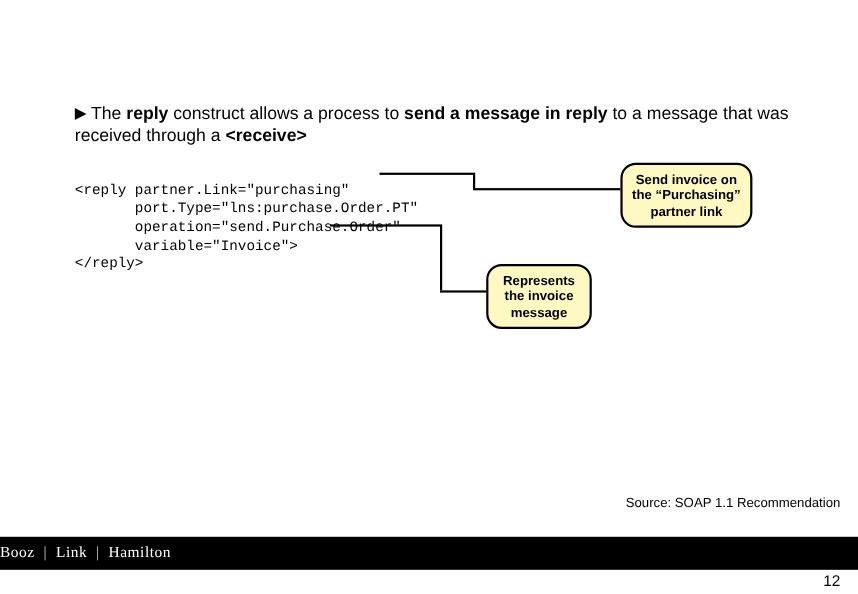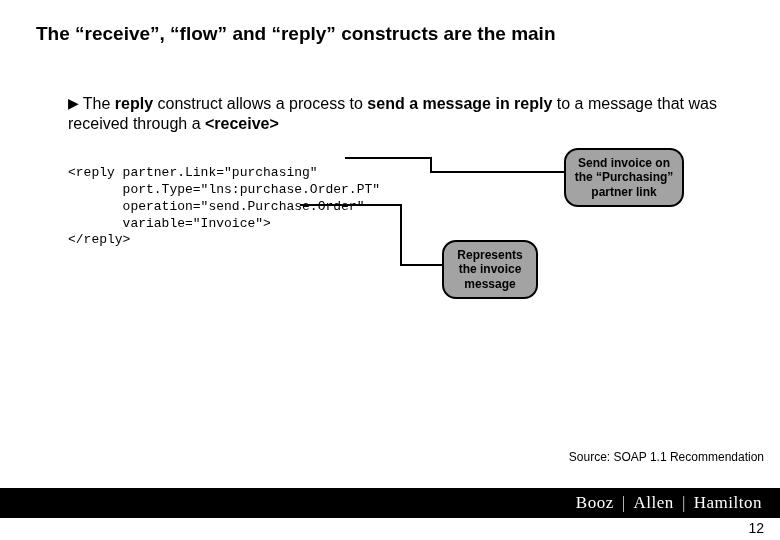--- a/index.html
+++ b/index.html
@@ -43,21 +43,21 @@
     font-family: "Courier New", monospace;
     font-size: 13px;
     color: #000;
     line-height: 1.3;
     white-space: pre;
   }
   .callout {
     position: absolute;
     border: 2px solid #000;
     border-radius: 14px;
-    background: #a3a3a3;
+    background: #fef9c3;
     text-align: center;
     font-size: 12px;
     font-weight: bold;
     color: #000;
     padding: 6px 8px;
     line-height: 1.2;
   }
   #callout-1 { top: 148px; left: 564px; width: 120px; }
   #callout-2 { top: 240px; left: 442px; width: 96px; }
   .connector {
@@ -75,42 +75,41 @@
     color: #000;
   }
   .footer-bar {
     position: absolute;
     bottom: 22px;
     left: 0;
     right: 0;
     height: 30px;
     background: #000;
     display: flex;
-    justify-content: flex-end;
     align-items: center;
     padding-right: 18px;
     color: #fff;
     font-family: Georgia, 'Times New Roman', serif;
-    font-size: 17px;
+    font-size: 14px;
     letter-spacing: 0.5px;
   }
   .footer-bar .sep { margin: 0 8px; color: #ccc; }
   .page-num {
     position: absolute;
     bottom: 4px;
     right: 16px;
     font-size: 14px;
     color: #000;
   }
 </style>
 </head>
 <body>
 
 <div class="title">
-  <span>The “receive”, “flow” and “reply” constructs are the main</span><br>
+  <br>
 </div>
 
 <div class="bullet-row">
   <span class="bullet-marker">▶</span><span>The </span><b>reply</b><span> construct allows a process to </span><b>send a message in reply</b><span> to a message that was received through a </span><b>&lt;receive&gt;</b>
 </div>
 
 <div class="code-block">
 <span>&lt;reply partner.Link="purchasing"</span>
 <span>       port.Type="lns:purchase.Order.PT"</span>
 <span>       operation="send.Purchase.Order"</span>
@@ -131,18 +130,18 @@
 </div>
 <div id="callout-2" class="callout">
   <span>Represents the invoice message</span>
 </div>
 
 <div class="source">Source: SOAP 1.1 Recommendation</div>
 
 <div class="footer-bar">
   <span>Booz</span>
   <span class="sep">|</span>
-  <span>Allen</span>
+  <span>Link</span>
   <span class="sep">|</span>
   <span>Hamilton</span>
 </div>
 
 <div class="page-num">12</div>
 
 </body></html>

